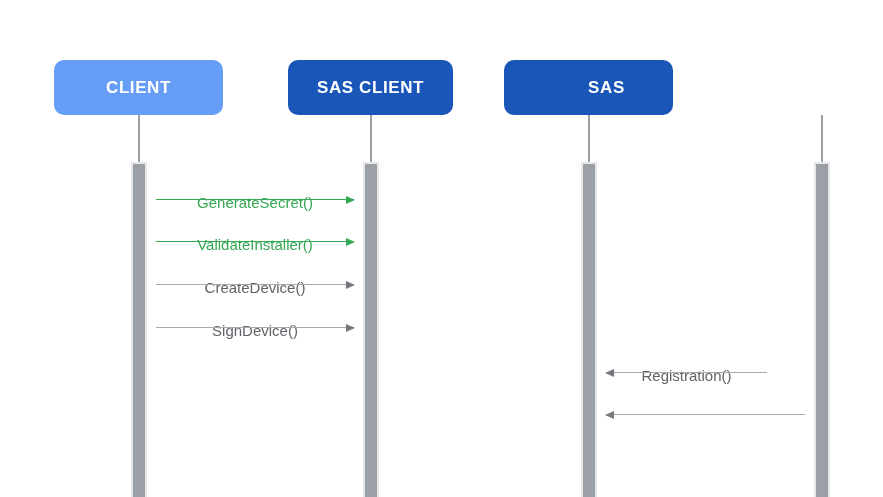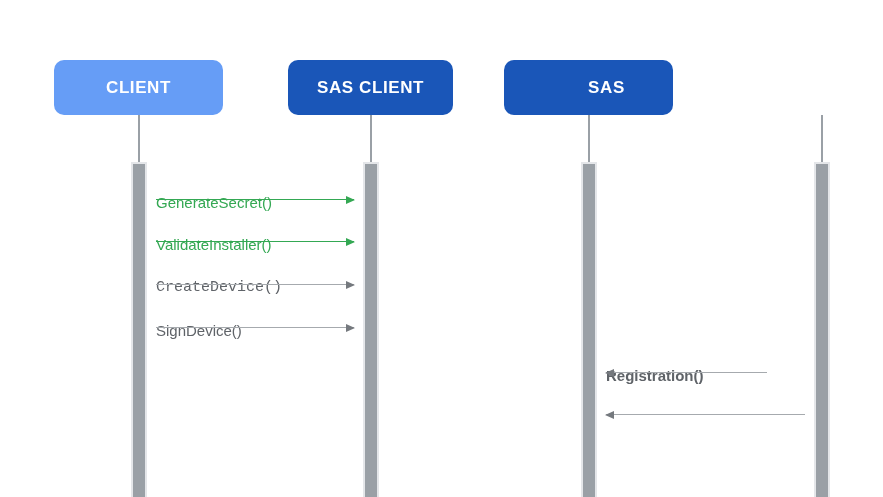--- a/index.html
+++ b/index.html
@@ -41,21 +41,21 @@
     height: 345px;
     border: 2px solid #e4e6e9;
   }
 
   .message {
     position: absolute;
     height: 26px;
   }
 
   .msg-label {
-    text-align: left;
+    text-align: center;
     font-size: 15px;
     line-height: 16px;
     white-space: nowrap;
   }
 
   .msg-line {
     position: absolute;
     left: 0;
     right: 0;
     bottom: 3px;
@@ -98,32 +98,32 @@
     <div class="arrowhead right" style="border-left-color: rgb(52, 168, 83);"></div>
   </div>
 
   <div class="message" style="left:111px; width:216px; top:192px;">
     <div class="msg-label" style="color: rgb(52, 168, 83);">ValidateInstaller()</div>
     <div class="msg-line" style="background-color: rgb(52, 168, 83);"></div>
     <div class="arrowhead right" style="border-left-color: rgb(52, 168, 83);"></div>
   </div>
 
   <div class="message" style="left:111px; width:216px; top:235px;">
-    <div class="msg-label" style="color: rgb(95, 99, 104); font-family: Liberation Mono, monospace;">CreateDevice()</div>
+    <div class="msg-label" style="color: rgb(95, 99, 104);">CreateDevice()</div>
     <div class="msg-line" style="background-color: rgb(166, 170, 174);"></div>
     <div class="arrowhead right" style="border-left-color: rgb(117, 121, 126);"></div>
   </div>
 
   <div class="message" style="left:111px; width:216px; top:278px;">
     <div class="msg-label" style="color: rgb(95, 99, 104);">SignDevice()</div>
     <div class="msg-line" style="background-color: rgb(166, 170, 174);"></div>
     <div class="arrowhead right" style="border-left-color: rgb(117, 121, 126);"></div>
   </div>
 
-  <div class="message" style="left:561px; width:179px; top:323px;font-weight:bold;">
+  <div class="message" style="left:561px; width:179px; top:323px;">
     <div class="msg-label" style="color: rgb(95, 99, 104);">Registration()</div>
     <div class="msg-line" style="background-color: rgb(166, 170, 174);"></div>
     <div class="arrowhead left" style="border-right-color: rgb(117, 121, 126);"></div>
   </div>
 
   <div class="message" style="left:561px; width:217px; top:365px;">
     <div class="msg-line" style="background-color: rgb(166, 170, 174);"></div>
     <div class="arrowhead left" style="border-right-color: rgb(117, 121, 126);"></div>
   </div>
 

